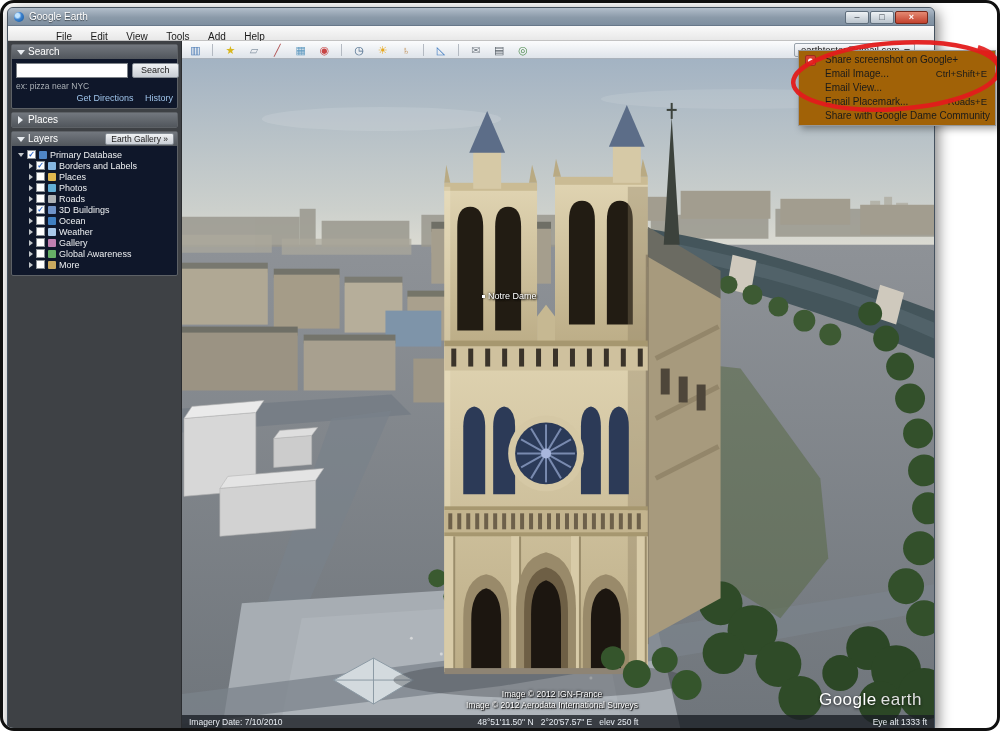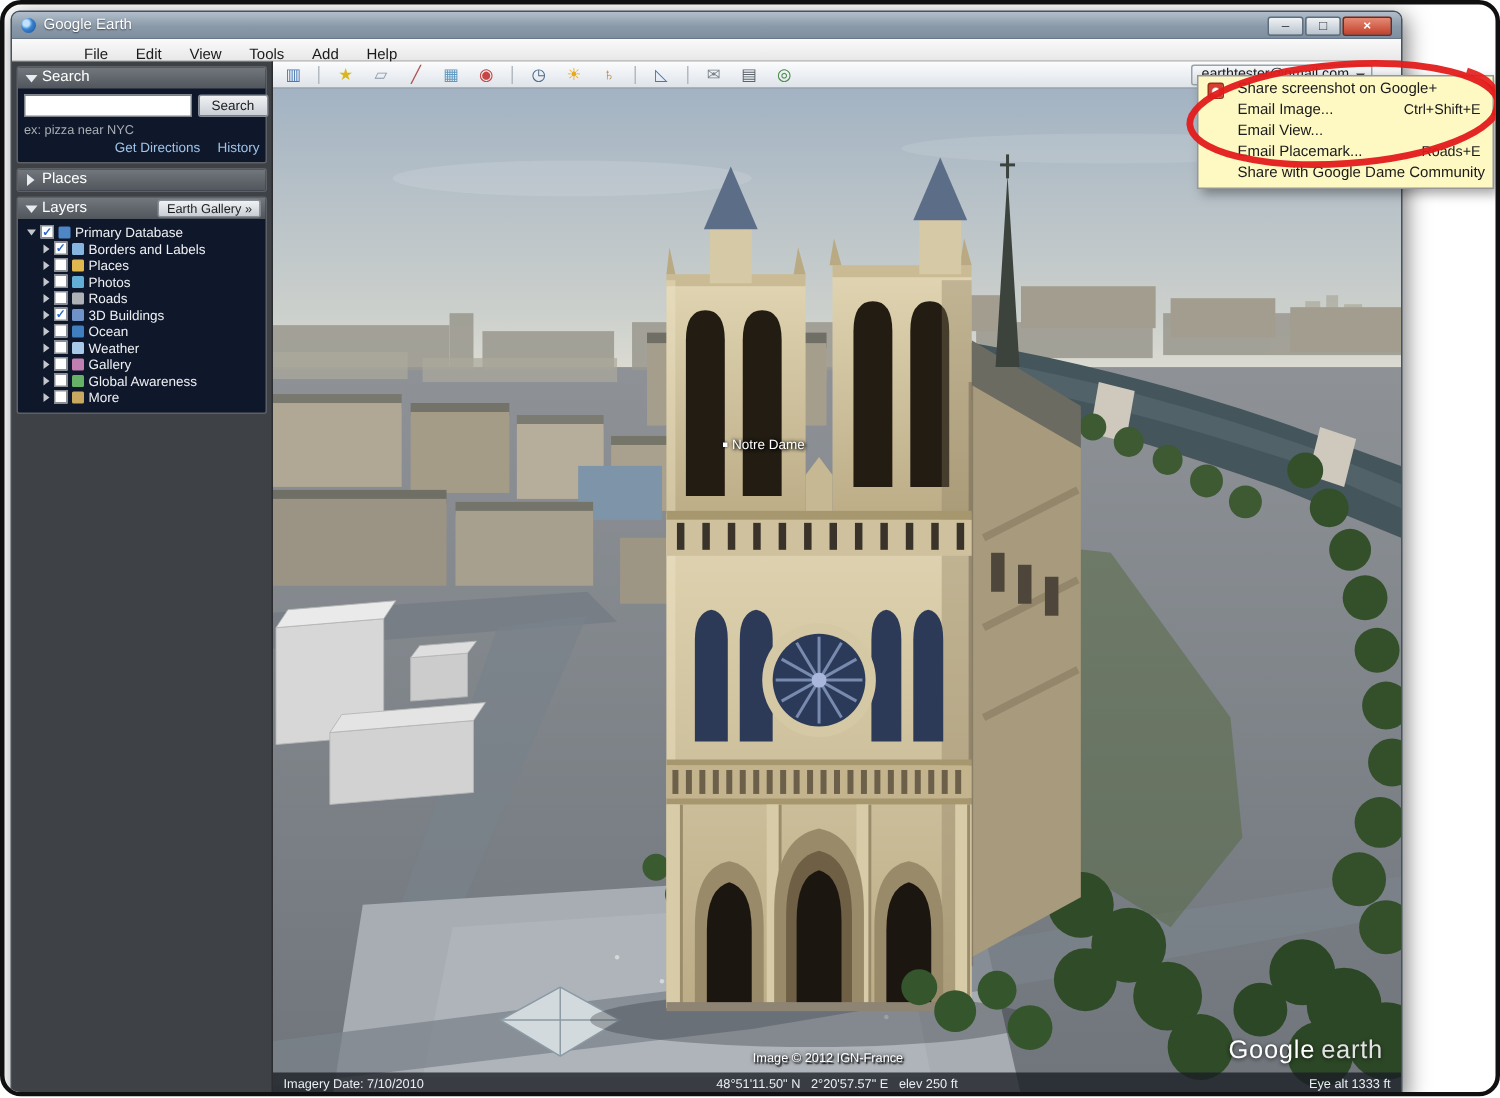--- a/index.html
+++ b/index.html
@@ -58,21 +58,21 @@
   .attr{position:absolute;left:180px;width:380px;bottom:19px;text-align:center;}
   .attr div{font-size:8.5px;line-height:11px;color:#fff;text-shadow:0 0 3px #000,1px 1px 1px #000;}
   .gelogo{position:absolute;right:12px;bottom:20px;font-size:17px;color:#fff;text-shadow:0 1px 3px rgba(0,0,0,.7);letter-spacing:.5px;}
   .gelogo .ge2{color:#e2e2e2;font-weight:300;margin-left:4px;}
   .vp-status{position:absolute;left:0;right:0;bottom:0;height:15px;background:rgba(26,30,36,.78);color:#e9eef4;font-size:8.5px;line-height:15px;}
   .sb-l{position:absolute;left:7px;}
   .sb-c{position:absolute;left:0;right:0;text-align:center;white-space:pre;}
   .sb-r{position:absolute;right:7px;}
 
   
-  .popup{position:absolute;left:795px;top:47px;width:198px;background:#fef9c3;border:1px solid #979797;box-shadow:3px 3px 7px rgba(0,0,0,.35);padding:2px 0;z-index:40;}
+  .popup{position:absolute;left:795px;top:47px;width:198px;background:#a16207;border:1px solid #979797;box-shadow:3px 3px 7px rgba(0,0,0,.35);padding:2px 0;z-index:40;}
   .mi{position:relative;height:14px;line-height:14px;padding-left:26px;font-size:10px;color:#1a1a1a;white-space:nowrap;}
   .mi .sc{position:absolute;right:8px;top:0;font-size:9.5px;color:#1a1a1a;}
   .gicon{position:absolute;left:6px;top:2px;width:11px;height:11px;border-radius:2px;background:radial-gradient(circle at 50% 55%, #ffffff 0 2px, #d4402f 3px);border:1px solid #9c2d1f;}
 
   
   .annot{position:absolute;left:0;top:0;width:1000px;height:732px;z-index:50;pointer-events:none;}
 </style>
 </head>
 <body>
 
@@ -505,20 +505,21 @@
           </g>
         </svg>
 
         <div class="pmlabel">
           <span class="pmdot"></span>
           <span>Notre Dame</span>
         </div>
 
         <div class="attr">
           <div>Image © 2012 IGN-France</div>
+          <div>Image © 2012 Aerodata International Surveys</div>
         </div>
 
         <div class="gelogo"><span class="ge1">Google</span><span class="ge2">earth</span></div>
 
         <div class="vp-status">
           <span class="sb-l">Imagery Date: 7/10/2010</span>
           <span class="sb-c">48°51'11.50" N   2°20'57.57" E   elev 250 ft</span>
           <span class="sb-r">Eye alt 1333 ft</span>
         </div>
       </div>

